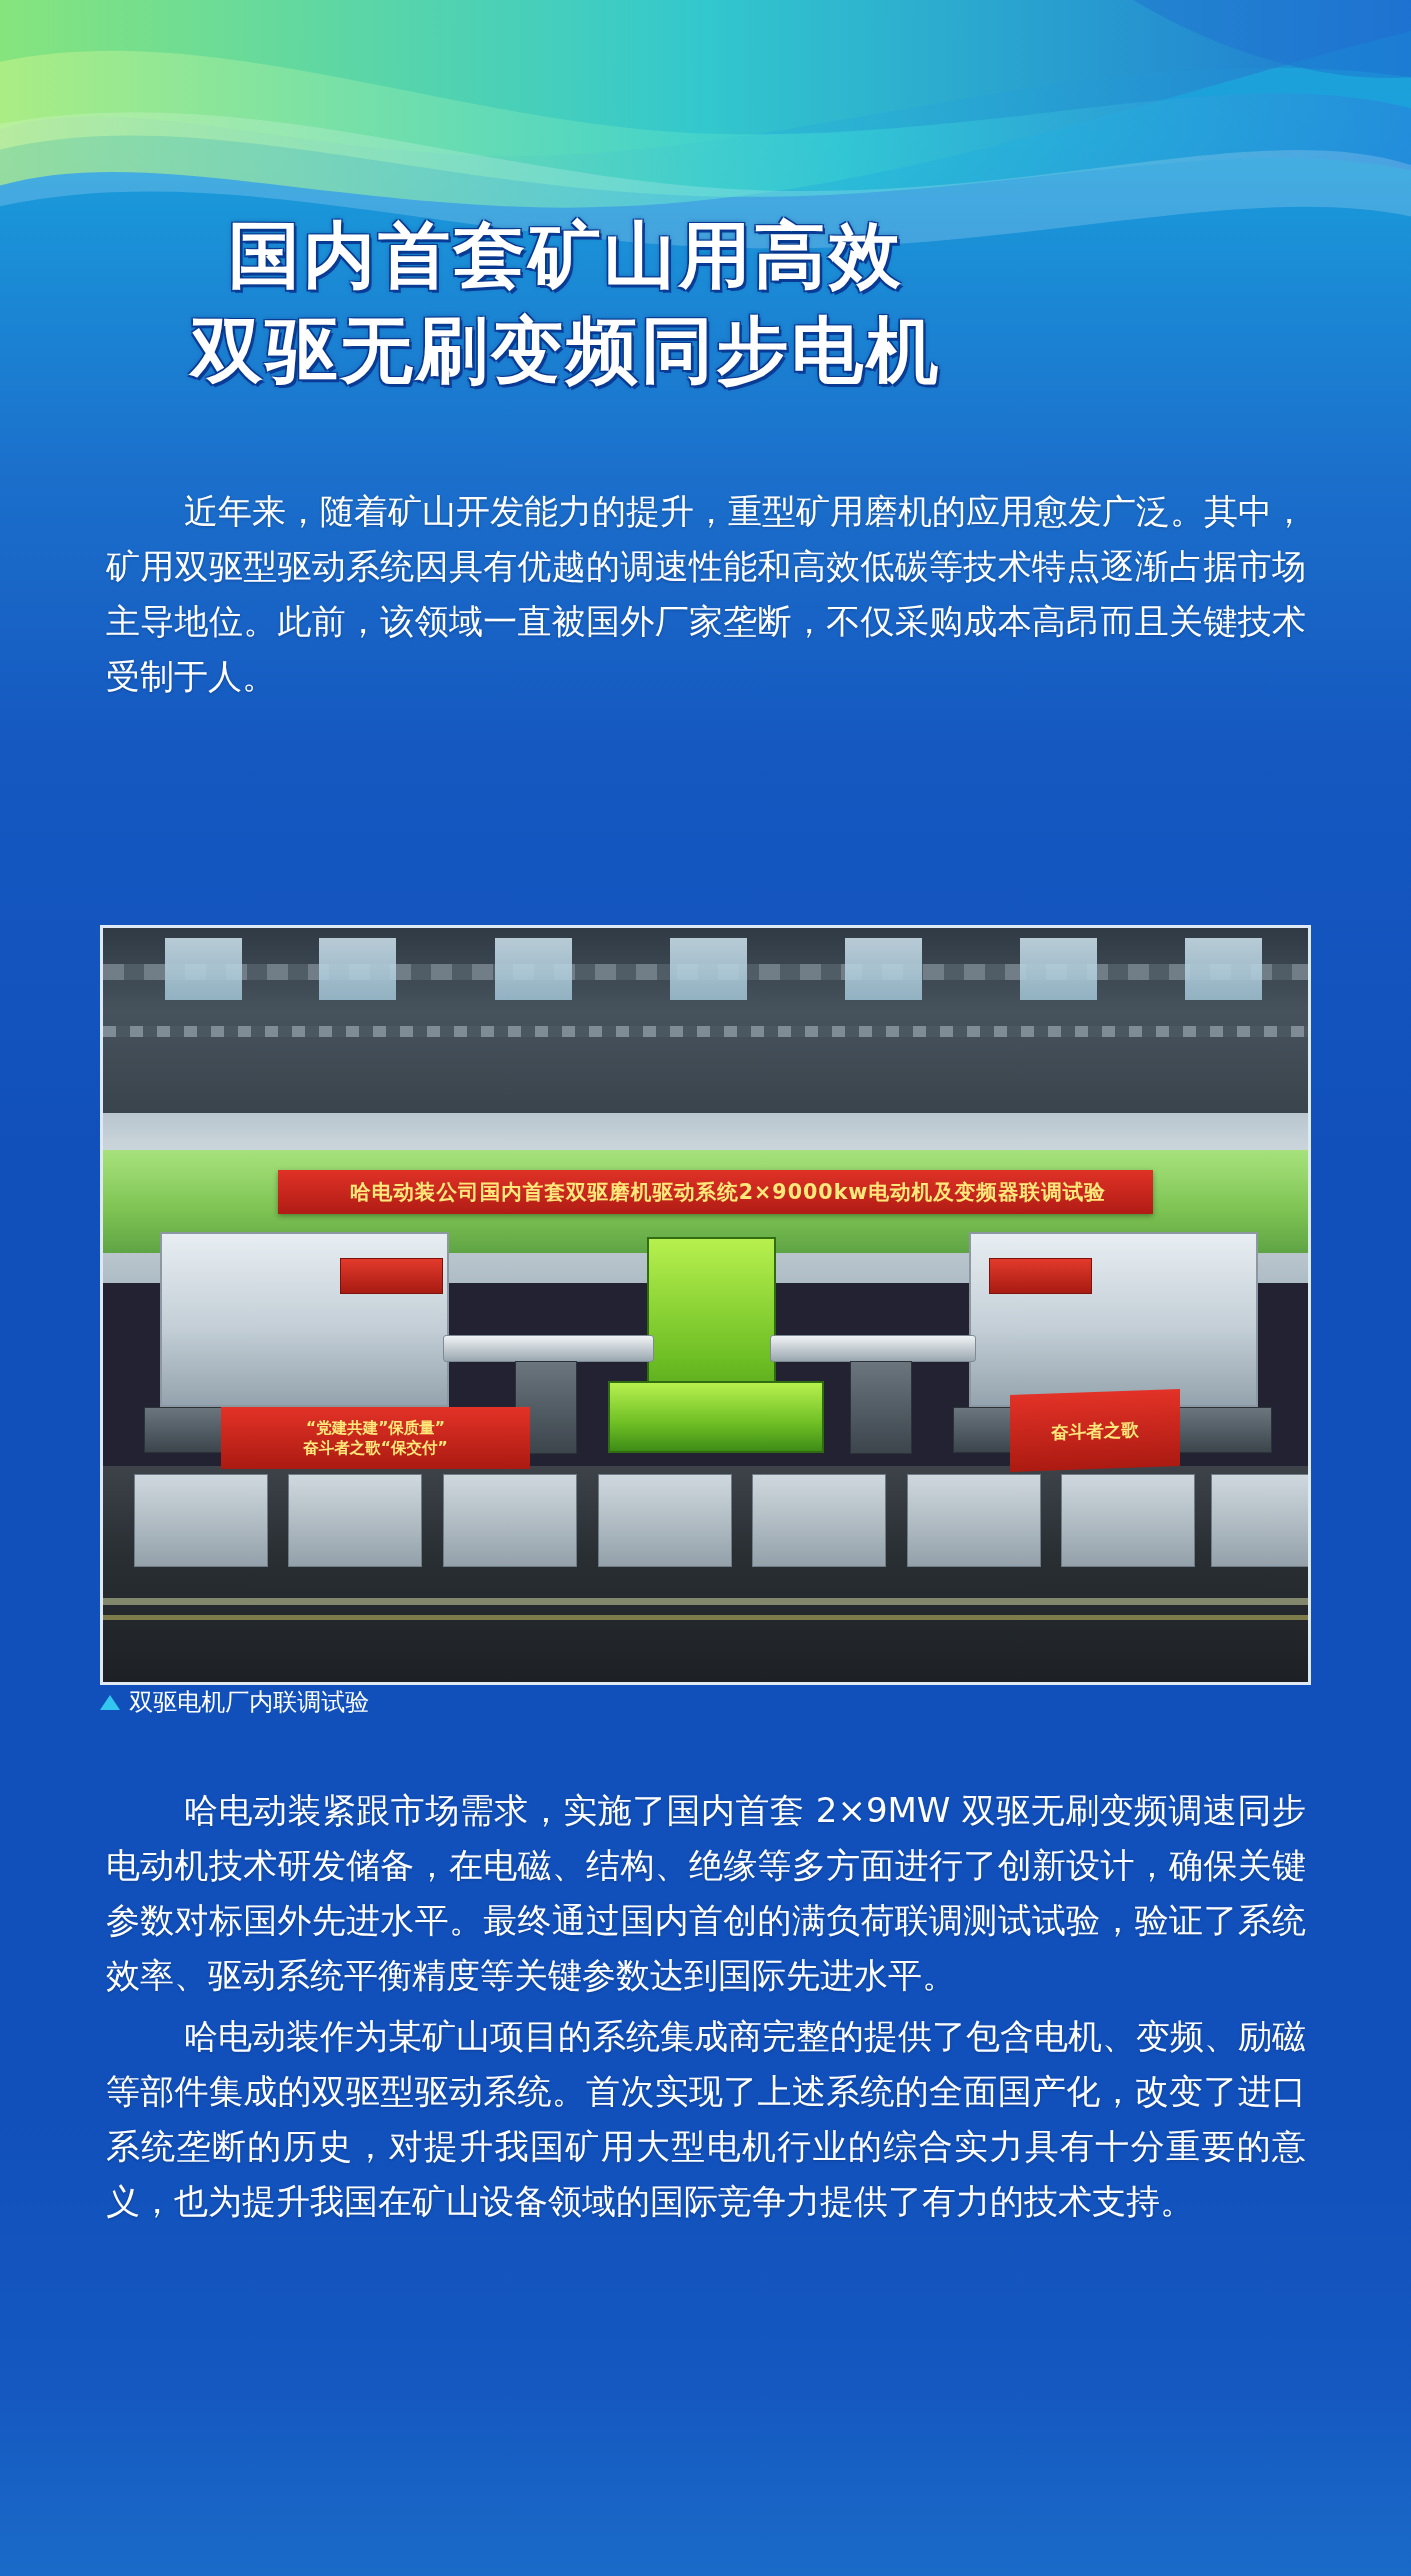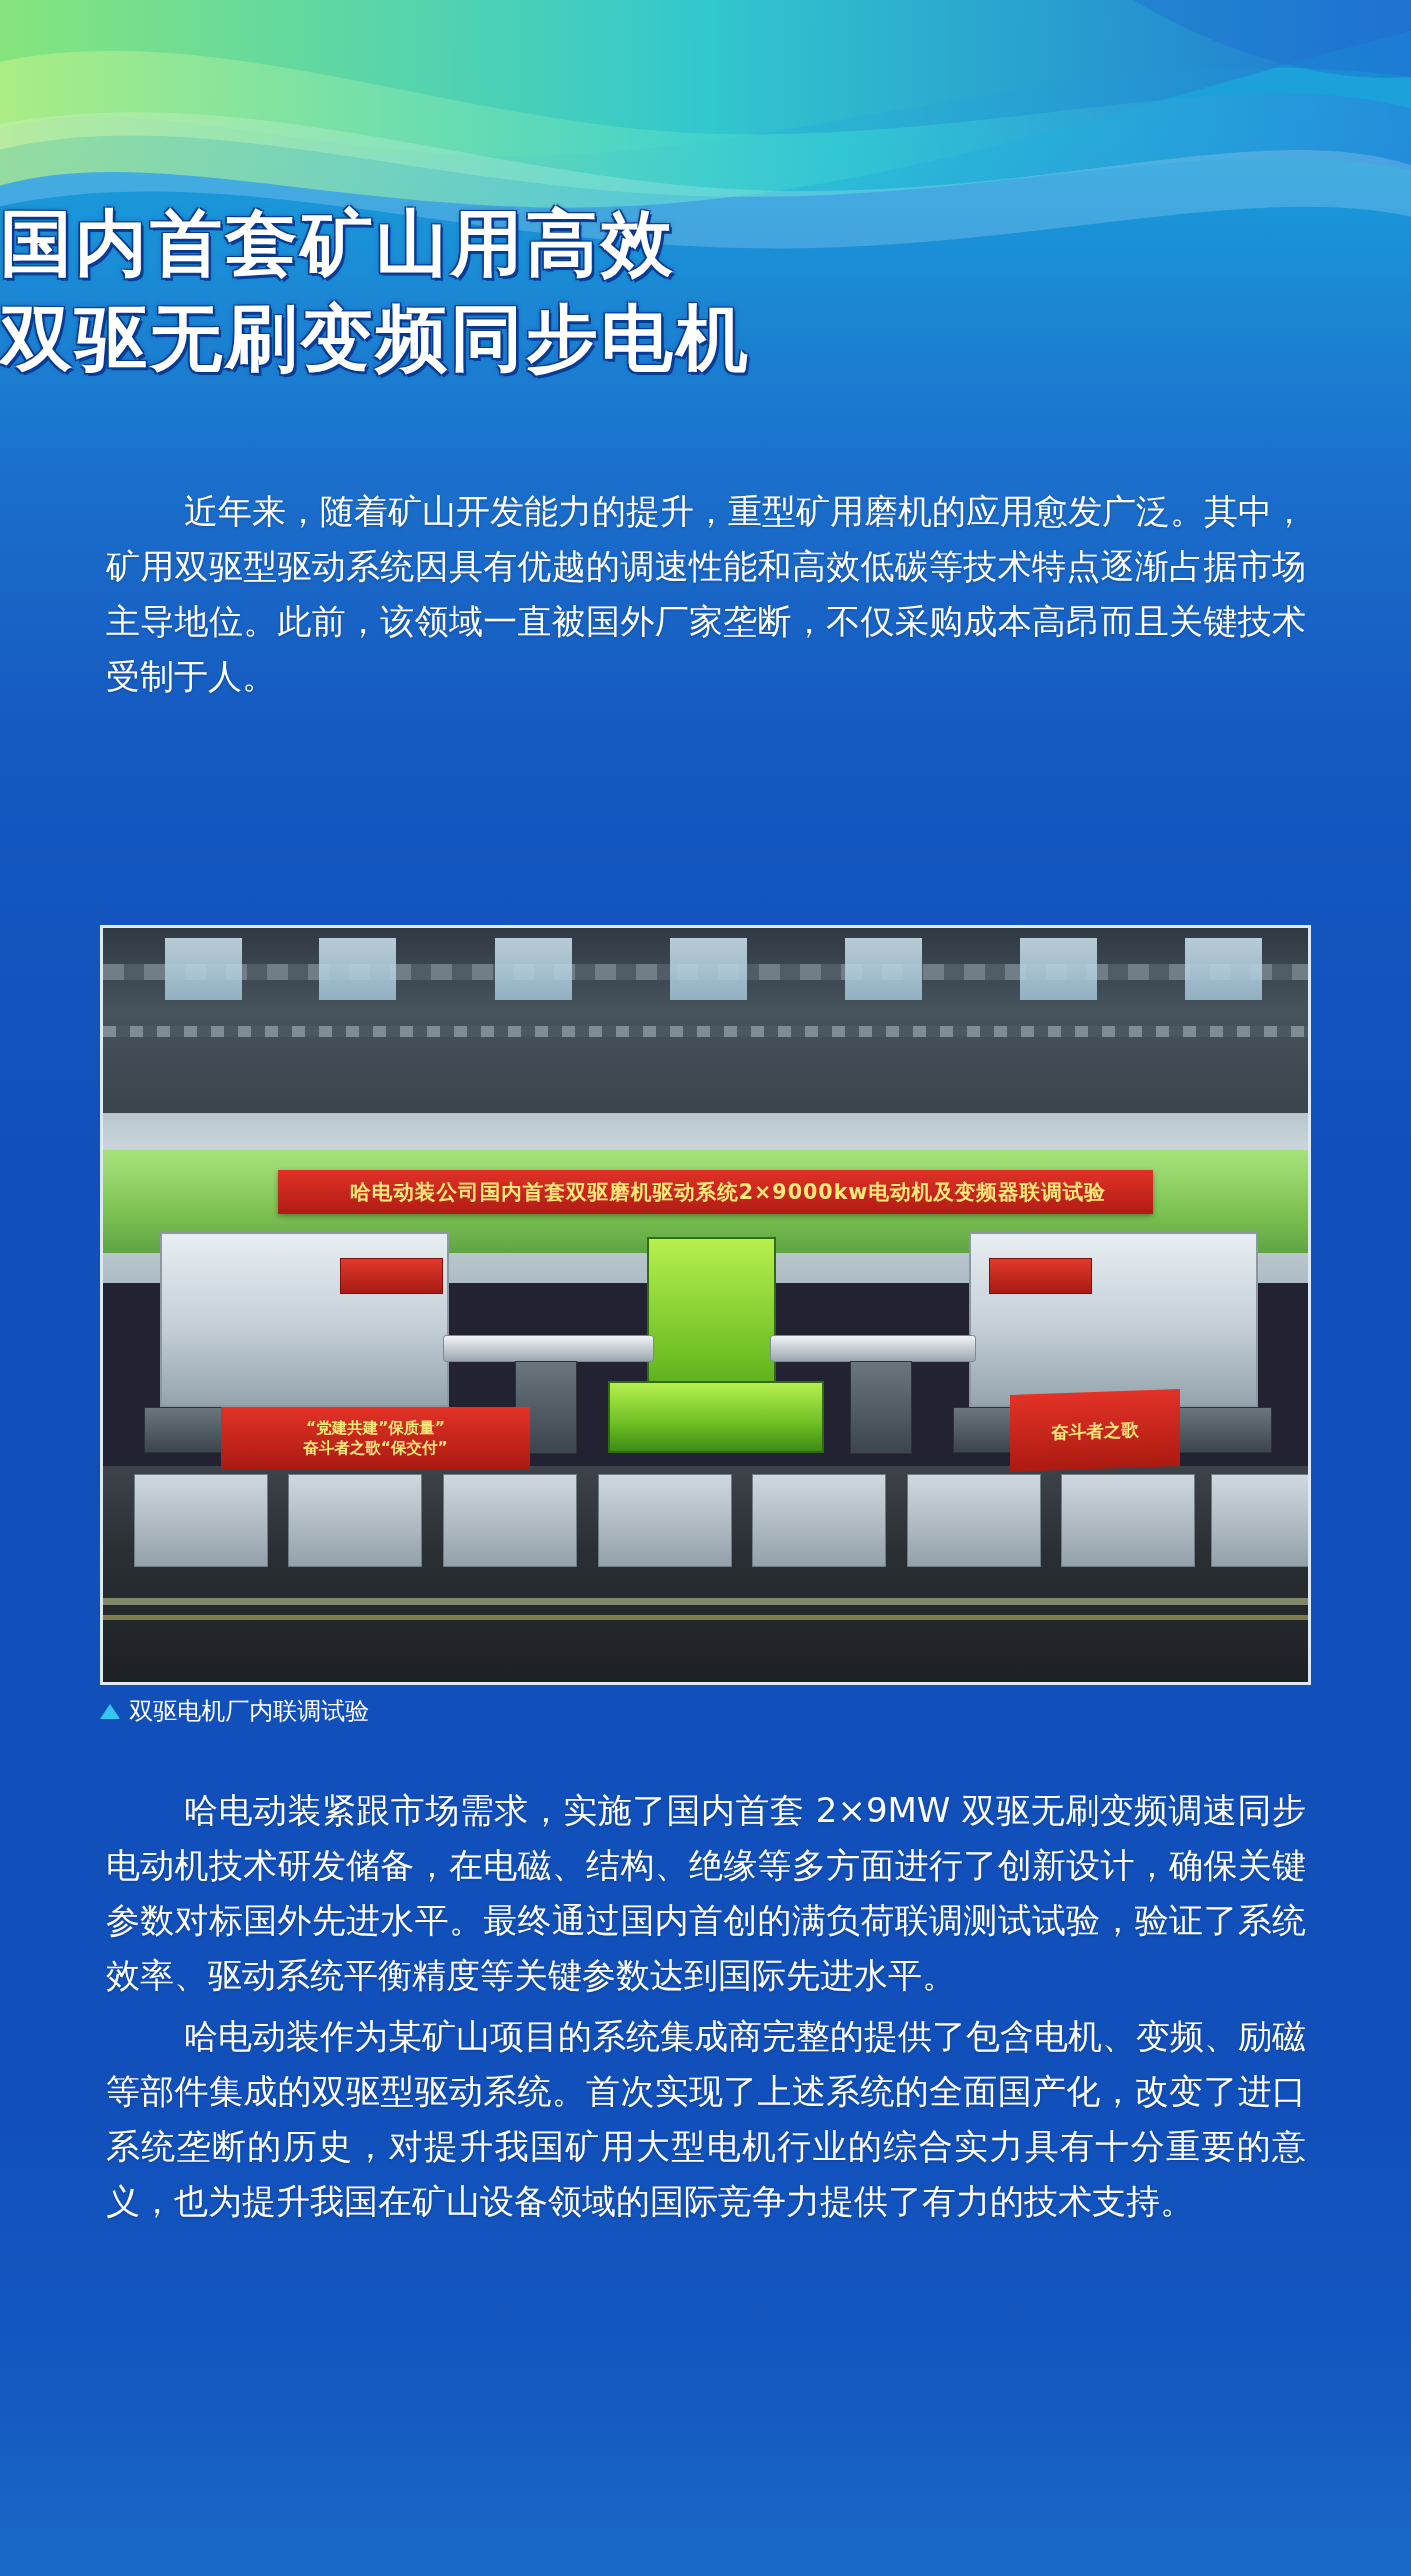--- a/index.html
+++ b/index.html
@@ -38,24 +38,24 @@
   }
   .top-deco {
     top: 0; left: 0; width: 1411px; height: 464px;
   }
   .bottom-deco {
     bottom: 0; left: 0; width: 1411px; height: 876px;
   }
   
   .title-block {
     position: absolute;
-    top: 196px;
+    top: 208px;
     left: 0;
     width: 1132px;
-    text-align: left;
+    text-align: center;
     z-index: 5;
   }
   .title-line {
     font-family: "DejaVu Sans", "Liberation Sans", sans-serif;
     font-weight: bold;
     font-size: 72px;
     letter-spacing: 3.1px;
     color: #ffffff;
     line-height: 1.32;
     text-shadow:
@@ -95,21 +95,21 @@
   .photo {
     position: relative;
     width: 1211px;
     height: 760px;
     border: 3.1px solid #dfe9f3;
     box-sizing: border-box;
     overflow: hidden;
     background: #223; 
   }
   .caption {
-    margin-top: 10px;
+    margin-top: 1px;
     color: #ffffff;
     font-size: 24px;
     font-family: "DejaVu Sans", "Liberation Sans", sans-serif;
     display: flex;
     align-items: center;
     gap: 9.3px;
   }
   .caption .tri {
     display: inline-block;
     width: 0; height: 0;

